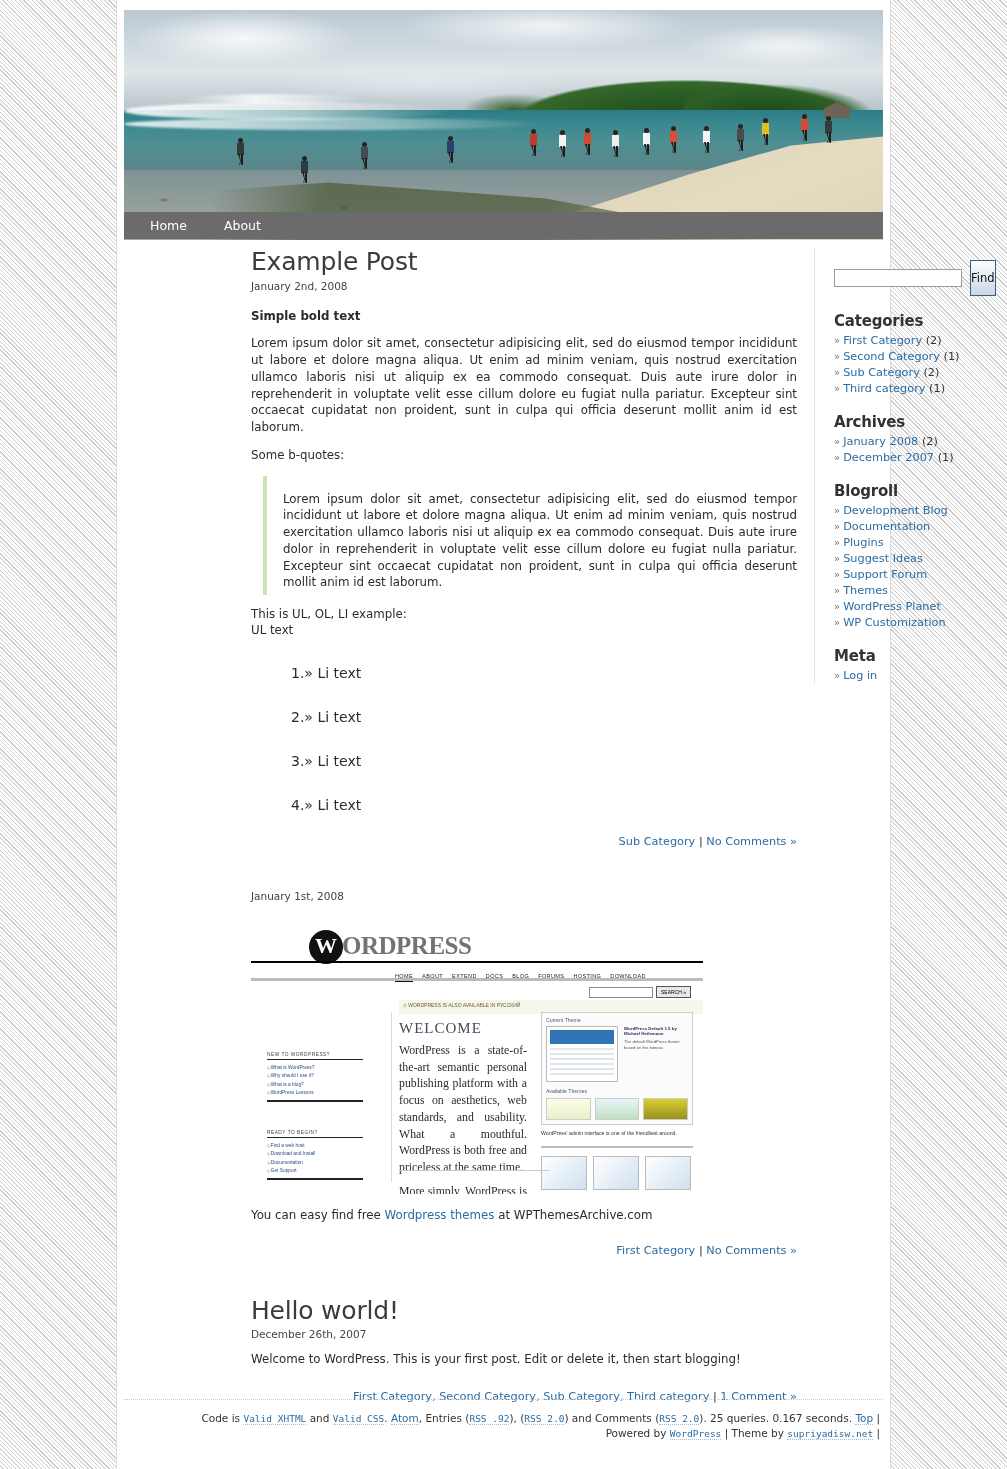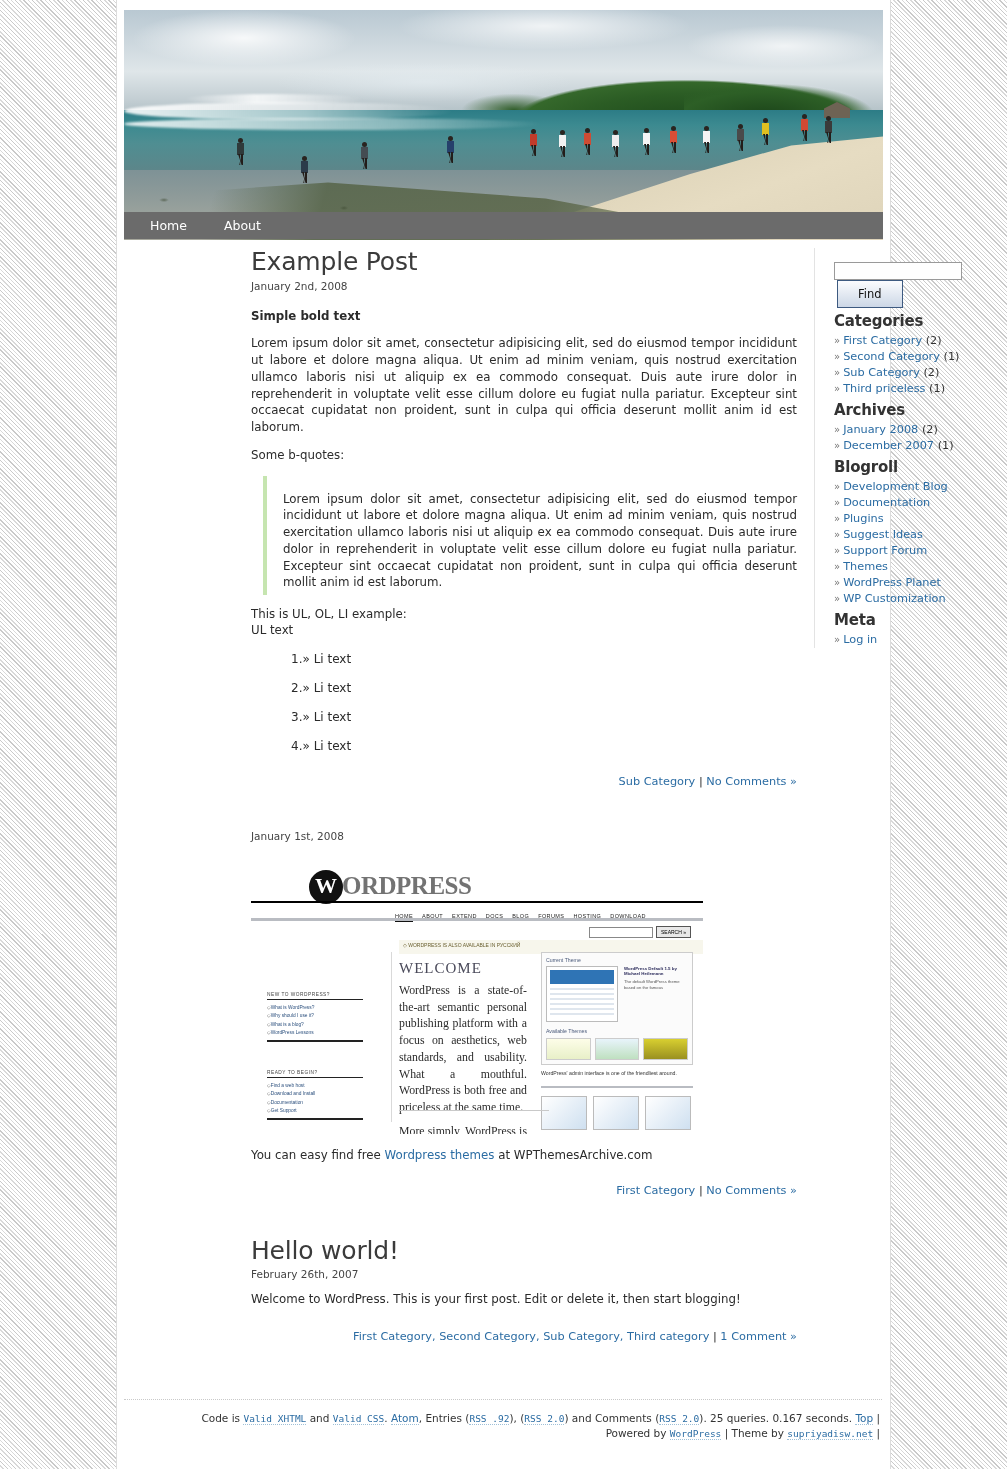--- a/index.html
+++ b/index.html
@@ -219,21 +219,21 @@
   blockquote p {
     margin: 0;
     font-size: 11.8px;
     line-height: 1.45;
     text-align: justify;
   }
   .list-block { margin-top: 11px; }
   .list-block .ul-text { font-size: 11.8px; color:#2b2b2b; }
   .list-block .ol-text { font-size: 11.8px; color:#2b2b2b; margin-top: 3px; margin-left: 44px;}
   .list-block .li-row {
-    font-size: 12px; color:#2b2b2b; margin-left: 40px; margin-top: 15px;
+    font-size: 14px; color:#2b2b2b; margin-left: 40px; margin-top: 28px;
   }
   .list-block .li-row .num { color:#2b2b2b; }
   .list-block .li-row .bullet { color:#2b2b2b; }
 
   .post-meta {
     text-align: right;
     font-size: 11.3px;
     color: #2b6ca3;
     margin-top: 22px;
   }
@@ -300,26 +300,26 @@
   .post-inline a { color:#2b6ca3; text-decoration:none; }
 
   
   .search-row { padding: 12px 0 0 19px; }
   .search-row input[type=text] {
     width: 120px; height: 16px; border: 1px solid #9a9a9a; background:#fff;
     font-size: 11px; padding: 0 3px; vertical-align: middle;
     font-family:"Liberation Sans",sans-serif;
   }
   .search-row button {
-    margin-left: 3px; height: 28px; padding: 0 20px;
+    margin-left: 3px; height: 36px; padding: 0 0;
     border: 1px solid #3d5a80; background: linear-gradient(#fbfcfe,#ccd7e6);
     font-size: 11.5px; color:#111; vertical-align: middle; cursor:pointer;
     font-family:"DejaVu Sans",sans-serif;
   }
-  .sb-block { padding-left: 19px; margin-top: 4px; }
+  .sb-block { padding-left: 19px; margin-top: 16px; }
   .sb-block h3 {
     margin: 0 0 3px 0;
     font-size: 15px;
     font-weight: bold;
     color: #333;
     letter-spacing: -0.2px;
   }
   .sb-block ul { list-style: none; margin: 0; padding: 0; }
   .sb-block li { font-size: 11.3px; color: #333; line-height: 16px; }
   .sb-block li .raq { color: #777; font-size: 10px; margin-right: 3px; }
@@ -582,21 +582,21 @@
 
         <div class="post-meta">
           <a href="#">First Category</a>
           <span class="sep">|</span>
           <a href="#">No Comments »</a>
         </div>
       </div>
 
       <div class="post post3">
         <h2>Hello world!</h2>
-        <div class="date">February 26th, 2007</div>
+        <div class="date">December 26th, 2007</div>
         <p style="text-align:left;">Welcome to WordPress. This is your first post. Edit or delete it, then start blogging!</p>
         <div class="post-meta" style="">
           <a href="#">First Category, Second Category, Sub Category, Third category</a>
           <span class="sep">|</span>
           <a href="#">1 Comment »</a>
         </div>
       </div>
 
     </div>
 
@@ -605,21 +605,21 @@
         <input type="text" placeholder="" style="">
         <button>Find</button>
       </div>
 
       <div class="sb-block">
         <h3>Categories</h3>
         <ul>
           <li><span class="raq">»</span><a href="#">First Category</a> <span class="cnt">(2)</span></li>
           <li><span class="raq">»</span><a href="#">Second Category</a> <span class="cnt">(1)</span></li>
           <li><span class="raq">»</span><a href="#">Sub Category</a> <span class="cnt">(2)</span></li>
-          <li><span class="raq">»</span><a href="#">Third priceless</a> <span class="cnt">(1)</span></li>
+          <li><span class="raq">»</span><a href="#">Third category</a> <span class="cnt">(1)</span></li>
         </ul>
       </div>
 
       <div class="sb-block">
         <h3>Archives</h3>
         <ul>
           <li><span class="raq">»</span><a href="#">January 2008</a> <span class="cnt">(2)</span></li>
           <li><span class="raq">»</span><a href="#">December 2007</a> <span class="cnt">(1)</span></li>
         </ul>
       </div>

